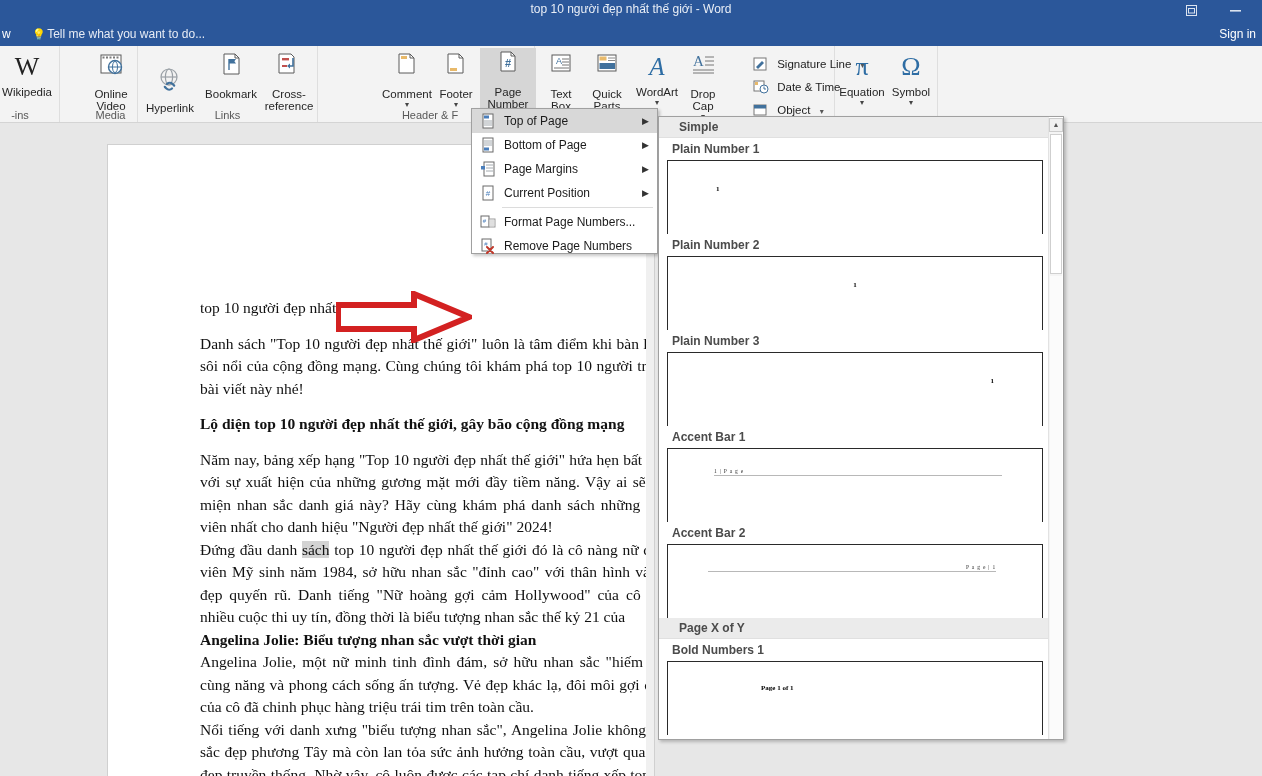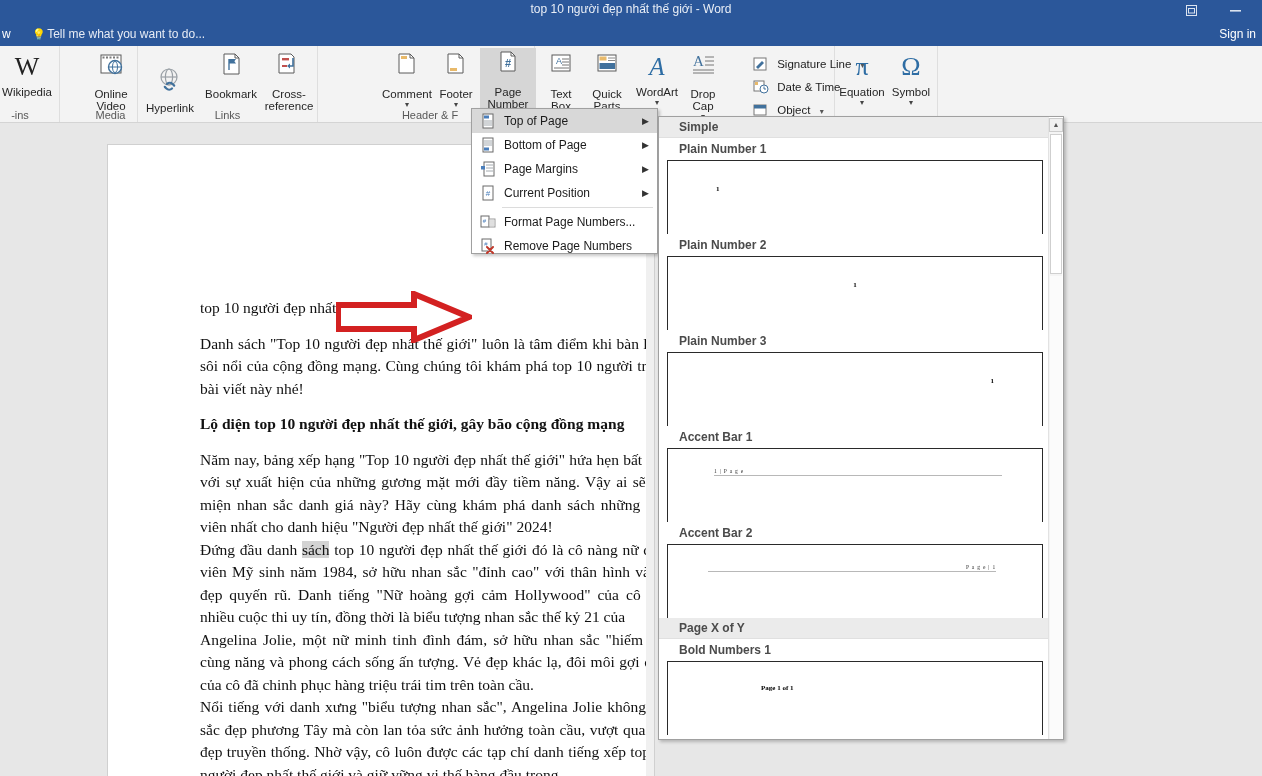--- a/index.html
+++ b/index.html
@@ -154,21 +154,21 @@
     box-shadow:2px 2px 3px rgba(0,0,0,.22);
     overflow:hidden;
   }
   .cat-head{
     height:21px; line-height:21px; background:#ebebeb;
     font-size:12px; font-weight:bold; color:#4b4b4b; padding-left:20px;
     border-bottom:1px solid #e0e0e0;
   }
   .item-name{
     height:22px; line-height:22px; font-size:12px; font-weight:bold;
-    color:#4b4b4b; padding-left:20px;
+    color:#4b4b4b; padding-left:13px;
   }
   .preview{
     margin:0 6px 0 8px; height:74px; background:#fff;
     border:1px solid #2a2a2a; border-bottom:none;
     position:relative; overflow:hidden;
   }
   .pvnum{
     position:absolute; font-family:"Liberation Serif", serif;
     font-size:7px; font-weight:bold; color:#000;
   }
@@ -437,20 +437,21 @@
   <div id="page">
     <div id="pagebody">
         <p>top 10 người đẹp nhất thế giới</p>
         <div class="spacer"></div>
         <p>Danh sách "Top 10 người đẹp nhất thế giới" luôn là tâm điểm khi bàn luận sôi nổi của cộng đồng mạng. Cùng chúng tôi khám phá top 10 người trong bài viết này nhé!</p>
         <div class="spacer"></div>
         <p class="b">Lộ diện top 10 người đẹp nhất thế giới, gây bão cộng đồng mạng</p>
         <div class="spacer"></div>
         <p>Năm nay, bảng xếp hạng "Top 10 người đẹp nhất thế giới" hứa hẹn bất ngờ với sự xuất hiện của những gương mặt mới đầy tiềm năng. Vậy ai sẽ lên miện nhan sắc danh giá này? Hãy cùng khám phá danh sách những ứng viên nhất cho danh hiệu "Người đẹp nhất thế giới" 2024!</p>
         <p>Đứng đầu danh <span class="sel">sách</span> top 10 người đẹp nhất thế giới đó là cô nàng nữ diễn viên Mỹ sinh năm 1984, sở hữu nhan sắc "đỉnh cao" với thân hình và vẻ đẹp quyến rũ. Danh tiếng "Nữ hoàng gợi cảm Hollywood" của cô qua nhiều cuộc thi uy tín, đồng thời là biểu tượng nhan sắc thế kỷ 21 của</p>
+        <p class="b">Angelina Jolie: Biểu tượng nhan sắc vượt thời gian</p>
         <p>Angelina Jolie, một nữ minh tinh đình đám, sở hữu nhan sắc "hiếm có" cùng năng và phong cách sống ấn tượng. Vẻ đẹp khác lạ, đôi môi gợi cảm của cô đã chinh phục hàng triệu trái tim trên toàn cầu.</p>
         <p>Nổi tiếng với danh xưng "biểu tượng nhan sắc", Angelina Jolie không chỉ sắc đẹp phương Tây mà còn lan tỏa sức ảnh hưởng toàn cầu, vượt qua sắc đẹp truyền thống. Nhờ vậy, cô luôn được các tạp chí danh tiếng xếp top 10 người đẹp nhất thế giới và giữ vững vị thế hàng đầu trong</p>
       </div>
   </div>
   <div id="doc-scroll"></div>
 
   <svg id="red-arrow" viewBox="0 0 136 52">
     <path d="M2 14 L78 14 L78 3 L133 26 L78 49 L78 38 L2 38 Z" fill="#ffffff" stroke="#D32121" stroke-width="6" stroke-linejoin="miter"></path>
   </svg>
 </div>

